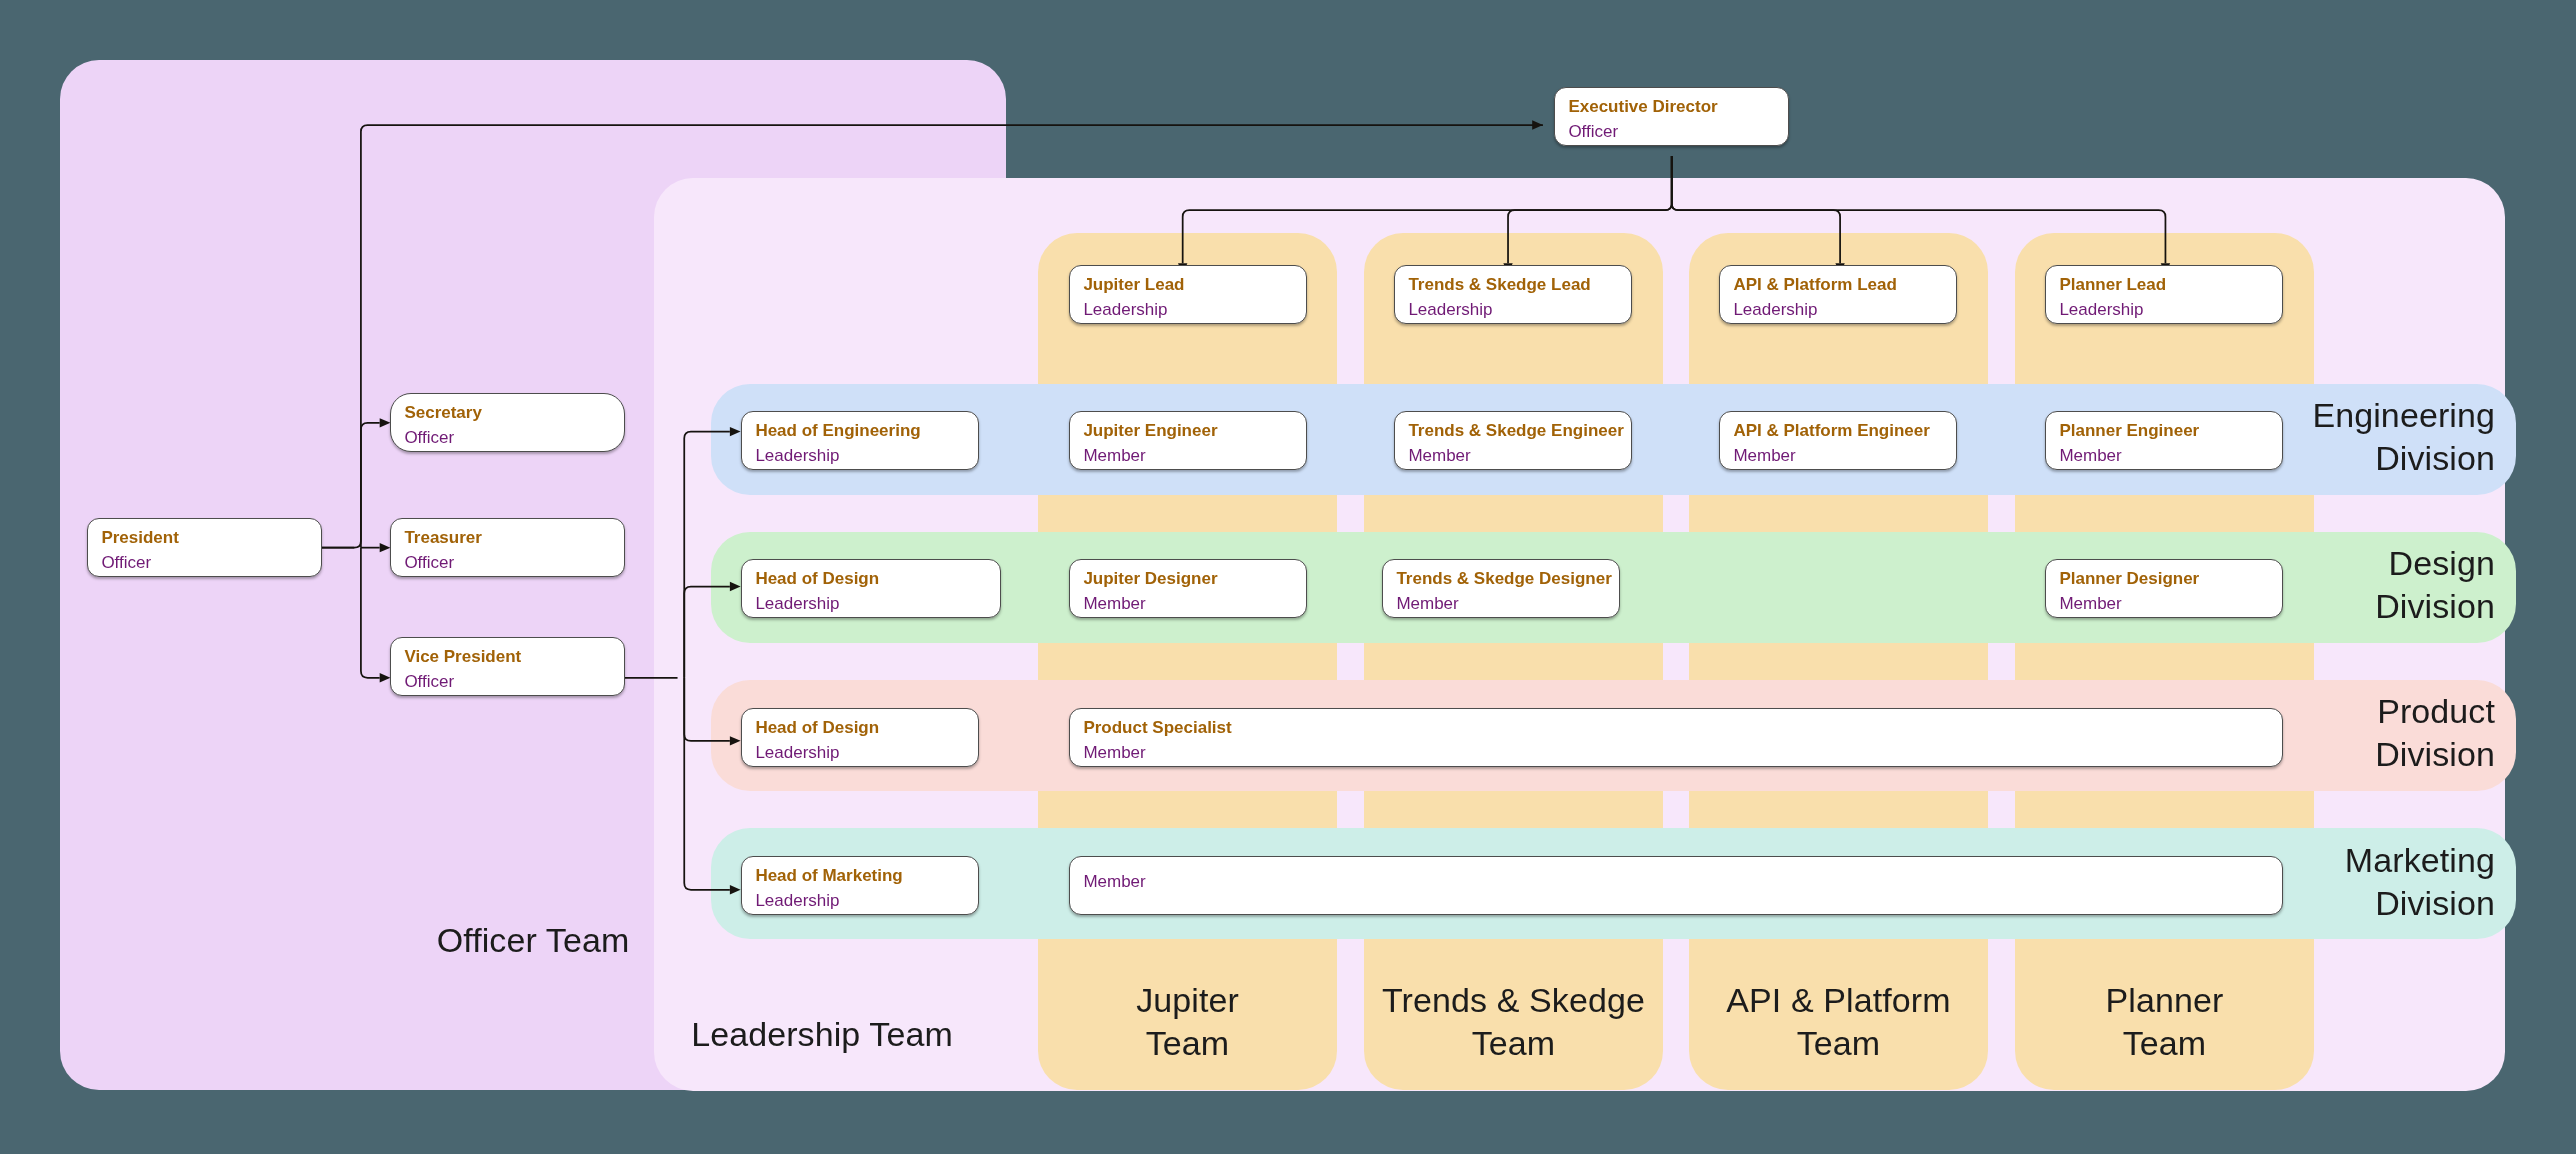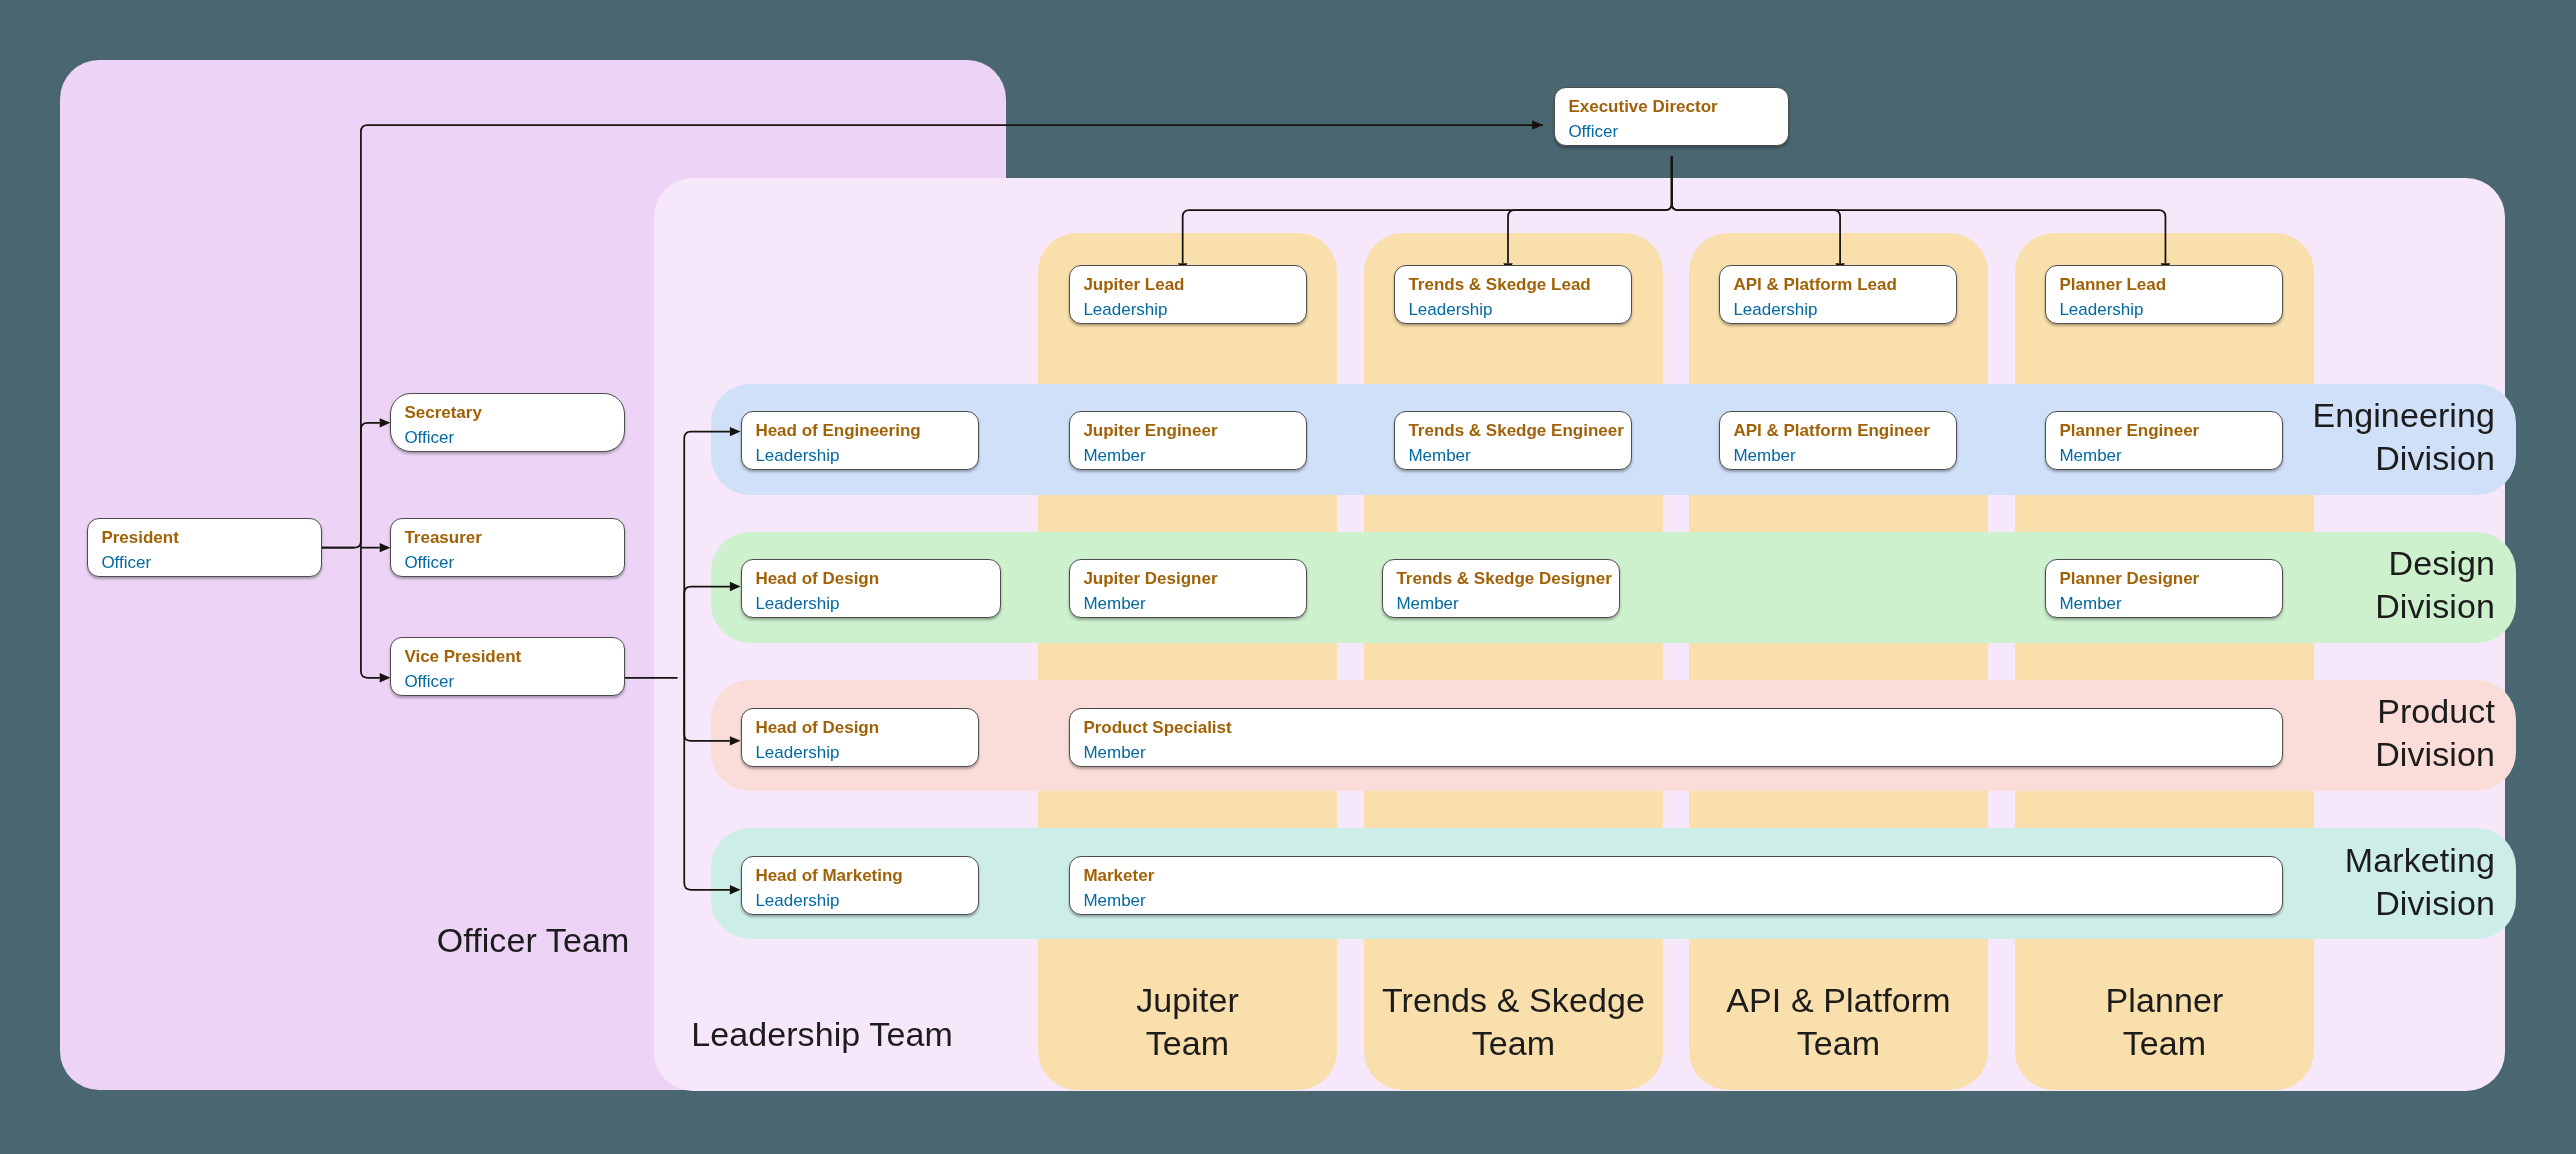--- a/index.html
+++ b/index.html
@@ -47,21 +47,21 @@
   .node .title{
     font-size:17px;
     font-weight:bold;
     color:#a16207;
     line-height:1.12;
     white-space:nowrap;
   }
   .node .role{
     font-size:17px;
     font-weight:normal;
-    color:#0369a1;
+    color:#701a75;
     line-height:1.2;
     margin-top:6px;
     white-space:nowrap;
   }
 
   svg.edges{position:absolute;left:0;top:0;width:2576px;height:1155px;pointer-events:none;overflow:visible;}
   svg.edges path{fill:none;stroke:#16130f;stroke-width:2.6;}
 </style>
 </head>
 <body>
@@ -202,21 +202,20 @@
   <div class="node" style="left:1069px;top:708px;width:1214px;height:59px;">
     <div class="title">Product Specialist</div>
     <div class="role">Member</div>
   </div>
 
   <div class="node" style="left:741px;top:856px;width:238px;height:59px;">
     <div class="title">Head of Marketing</div>
     <div class="role">Leadership</div>
   </div>
   <div class="node" style="left:1069px;top:856px;width:1214px;height:59px;">
-    <div class="title">Marketer</div>
     <div class="role">Member</div>
   </div>
 
   <div class="group-caption caption-center" style="left:127px;top:919px;width:812px;">Officer Team</div>
 
   <div class="group-caption caption-center" style="left:282px;top:1013px;width:1080px;">Leadership Team</div>
 
   <div class="group-caption caption-right" style="left:2093px;top:394px;width:402px;">Engineering
 Division</div>
   <div class="group-caption caption-right" style="left:2093px;top:542px;width:402px;">Design

